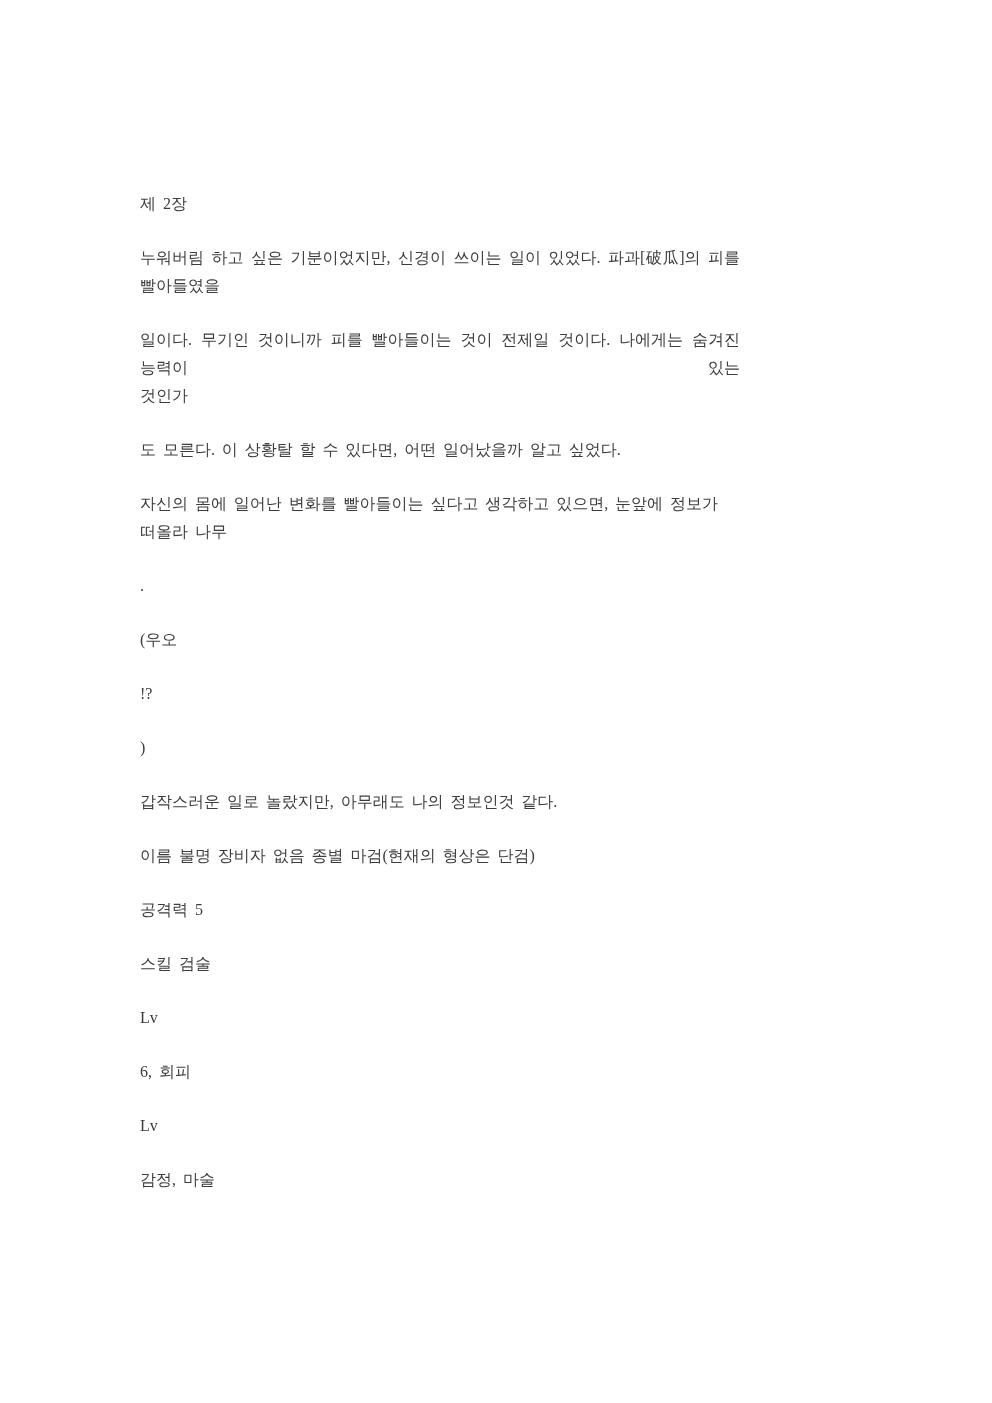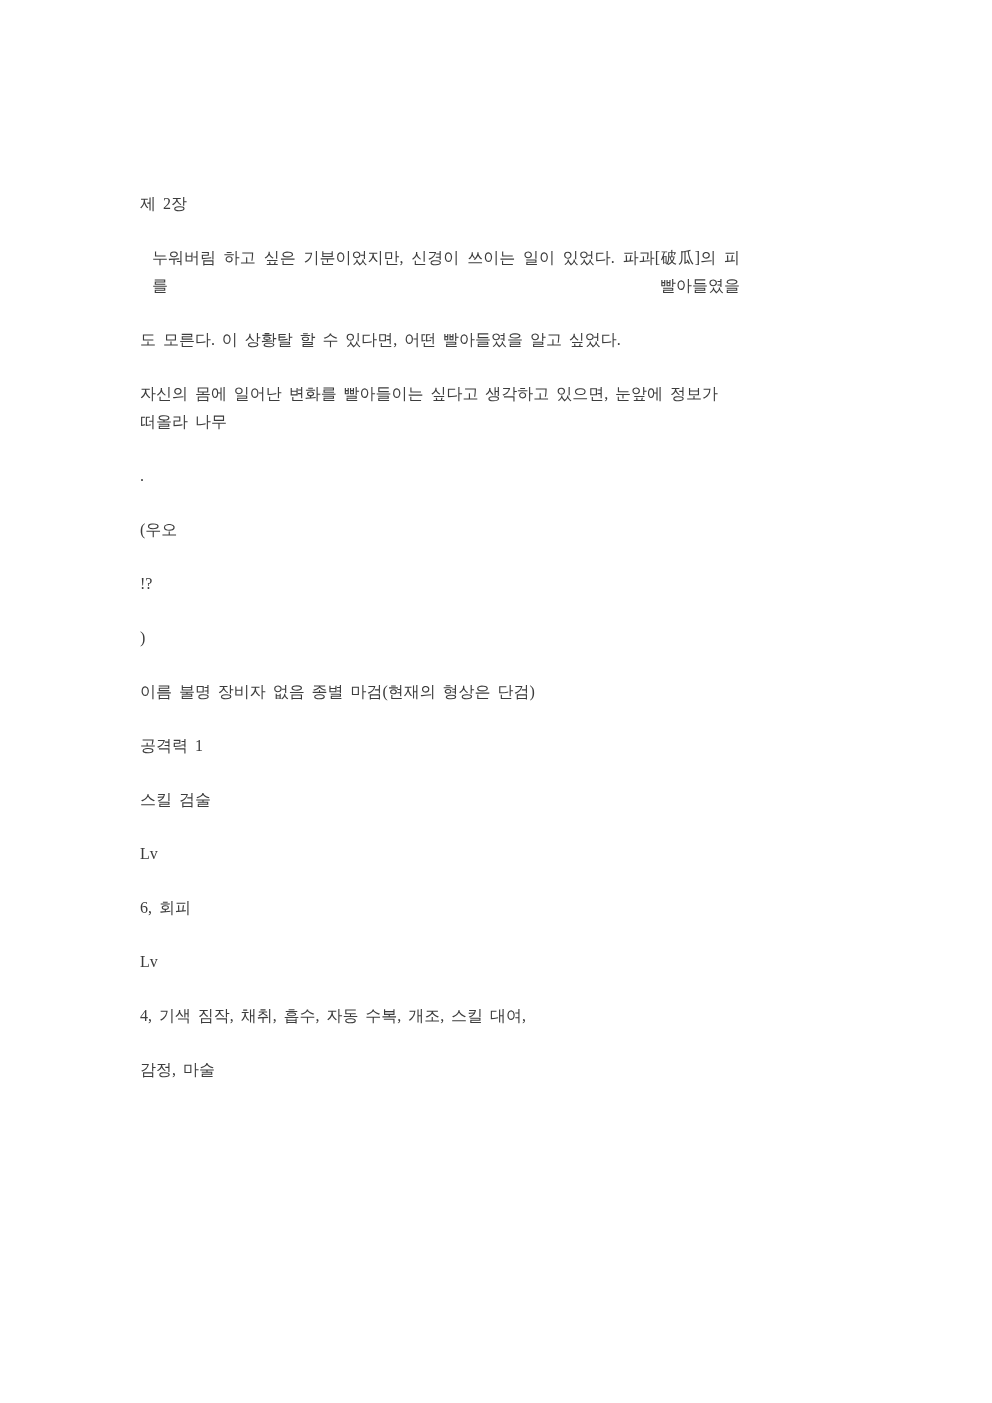--- a/index.html
+++ b/index.html
@@ -29,44 +29,47 @@
     font-size: 16px;
     line-height: 28px;
     word-spacing: 0.18em;
     letter-spacing: 0px;
     white-space: normal;
   }
   
   .line.justify {
     text-align: justify;
     text-align-last: justify;
-    margin-left: 12px;
   }
   .chapter-heading {
     font-size: 16px;
     line-height: 28px;
     font-weight: normal;
   }
 </style>
 </head>
 <body>
 
 <div class="doc-page">
 
   <div class="block">
     <p class="line chapter-heading">제 2장</p>
   </div>
 
   <div class="block">
     <p class="line justify">누워버림 하고 싶은 기분이었지만, 신경이 쓰이는 일이 있었다. 파과[破瓜]의 피를 빨아들였을</p>
   </div>
 
+  <div class="block">
+    <p class="line justify">일이다. 무기인 것이니까 피를 빨아들이는 것이 전제일 것이다. 나에게는 숨겨진 능력이 있는</p>
+    <p class="line">것인가</p>
+  </div>
 
   <div class="block">
-    <p class="line">도 모른다. 이 상황탈 할 수 있다면, 어떤 빨아들였을 알고 싶었다.</p>
+    <p class="line">도 모른다. 이 상황탈 할 수 있다면, 어떤 일어났을까 알고 싶었다.</p>
   </div>
 
 
   <div class="block">
     <p class="line">자신의 몸에 일어난 변화를 빨아들이는 싶다고 생각하고 있으면, 눈앞에 정보가 떠올라 나무</p>
   </div>
 
   <div class="block">
     <p class="line">.</p>
   </div>
@@ -76,46 +79,46 @@
   </div>
 
   <div class="block">
     <p class="line">!?</p>
   </div>
 
   <div class="block">
     <p class="line">)</p>
   </div>
 
+  <div class="block">
+    <p class="line">갑작스러운 일로 놀랐지만, 아무래도 나의 정보인것 같다.</p>
+  </div>
 
   <div class="block">
     <p class="line">이름 불명 장비자 없음 종별 마검(현재의 형상은 단검)</p>
   </div>
 
   <div class="block">
-    <p class="line">공격력 1</p>
+    <p class="line">공격력 5</p>
   </div>
 
   <div class="block">
     <p class="line">스킬 검술</p>
   </div>
 
   <div class="block">
     <p class="line">Lv</p>
   </div>
 
   <div class="block">
     <p class="line">6, 회피</p>
   </div>
 
   <div class="block">
     <p class="line">Lv</p>
   </div>
 
-  <div class="block">
-    <p class="line">4, 기색 짐작, 채취, 흡수, 자동 수복, 개조, 스킬 대여,</p>
-  </div>
 
   <div class="block">
     <p class="line">감정, 마술</p>
   </div>
 
 </div>
 
 </body></html>

